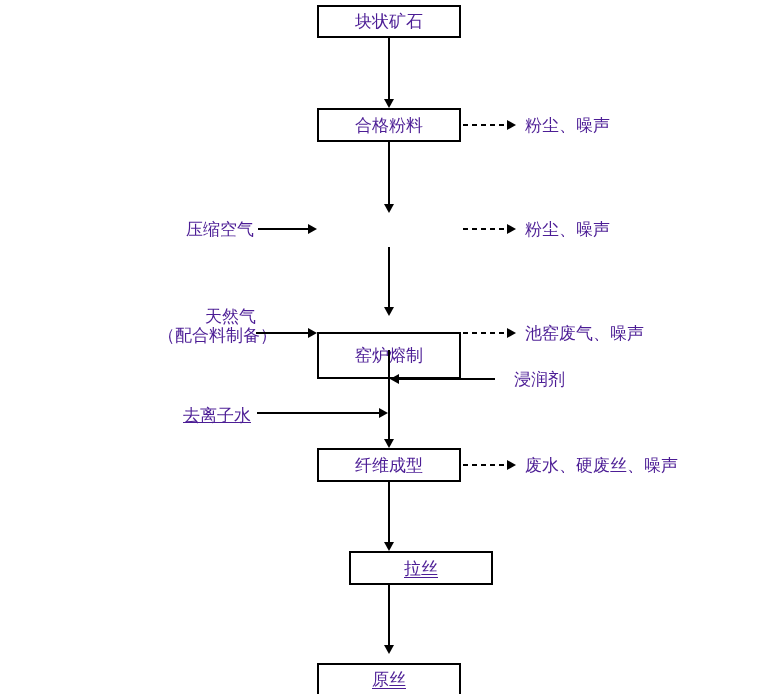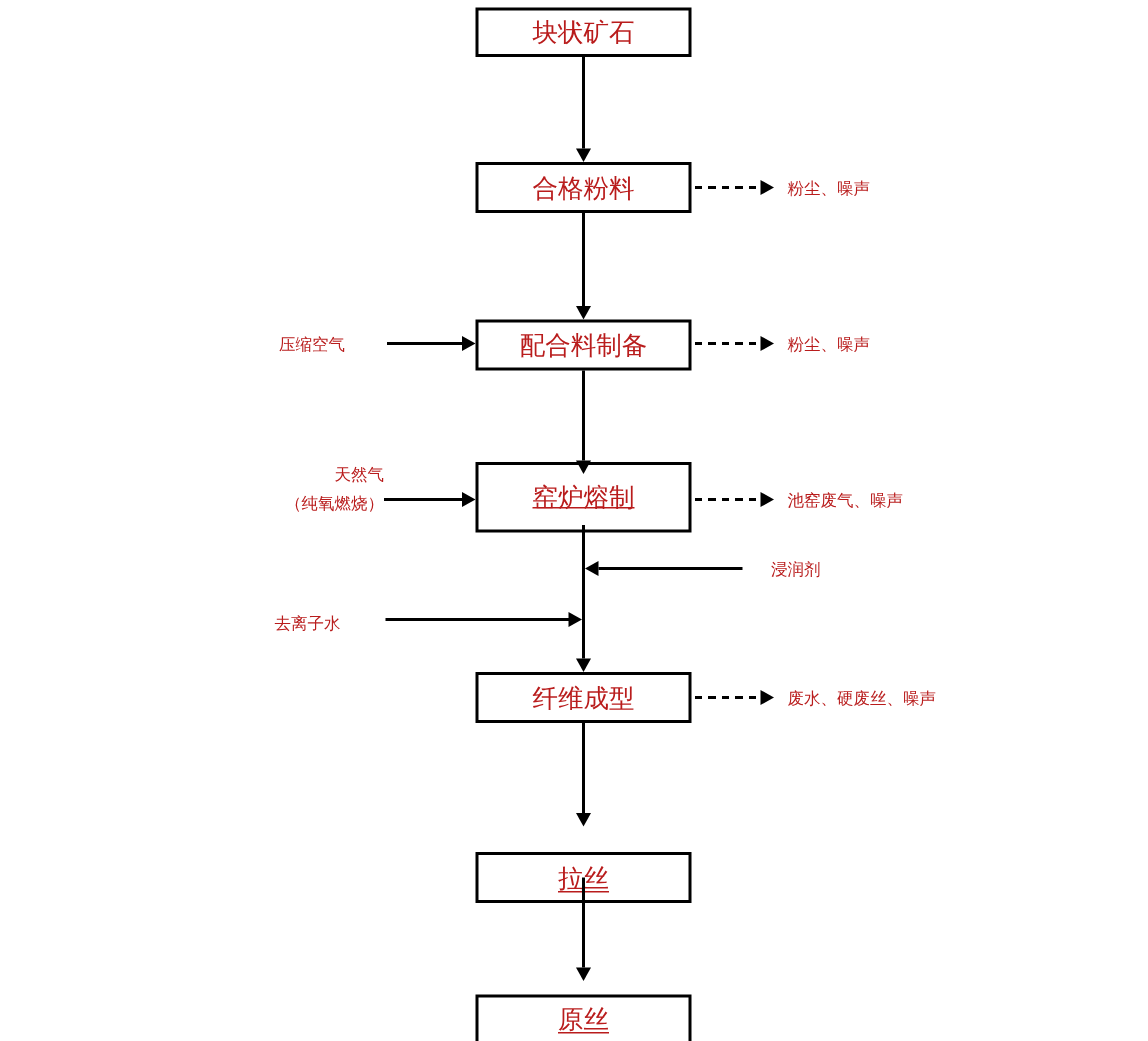--- a/index.html
+++ b/index.html
@@ -2,21 +2,21 @@
 <html><head>
 <meta charset="utf-8">
 <style>
   html, body { margin: 0; padding: 0; background: #ffffff; }
   #canvas {
     position: relative;
     width: 765px;
     height: 694px;
     background: #ffffff;
     font-family: "DejaVu Sans", "Liberation Sans", sans-serif;
-    color: #b91c1c;
+    color: #4c1d95;
     overflow: hidden;
   }
   .pbox {
     position: absolute;
     left: 317px;
     width: 144px;
     box-sizing: border-box;
     border: 2px solid #000000;
     background: #ffffff;
     display: flex;
@@ -58,47 +58,44 @@
   }
   .arr-left {
     position: absolute;
     width: 0; height: 0;
     border-top: 5px solid transparent;
     border-bottom: 5px solid transparent;
     border-right: 9px solid #000000;
   }
   .sidelabel {
     position: absolute;
-    font-size: 11px;
+    font-size: 17px;
     white-space: nowrap;
     line-height: 19px;
   }
   .centered { text-align: right; }
 </style>
 </head>
 <body>
 
 <div id="canvas">
 
   <div class="pbox" style="top:5px;height:33px;">
     <span class="lbl">块状矿石</span>
   </div>
   <div class="pbox" style="top:108px;height:34px;font-family:Liberation Serif, serif;">
     <span class="lbl">合格粉料</span>
   </div>
-  <div class="pbox" style="top:213px;height:34px;">
-    <span class="lbl">配合料制备</span>
-  </div>
-  <div class="pbox" style="top:308px;height:47px;text-decoration:underline;">
+  <div class="pbox" style="top:332px;height:47px;">
     <span class="lbl">窑炉熔制</span>
   </div>
   <div class="pbox" style="top:448px;height:34px;align-items:center;">
     <span class="lbl">纤维成型</span>
   </div>
-  <div class="pbox u" style="top:568px;height:34px;">
+  <div class="pbox u" style="top:551px;height:34px;margin-left:32px;">
     <span class="lbl">拉丝</span>
   </div>
   <div class="pbox u" style="top:634px;height:33px;margin-top:29px;">
     <span class="lbl">原丝</span>
   </div>
 
   <div class="vline" style="top:38px;height:61px;"></div>
   <div class="arr-down" style="left:384px;top:99px;"></div>
 
   <div class="vline" style="top:142px;height:62px;"></div>
@@ -115,30 +112,30 @@
 
   <div class="vline" style="top:585px;height:60px;"></div>
   <div class="arr-down" style="left:384px;top:645px;"></div>
 
   <div class="sidelabel" style="left:186px;top:220px;">压缩空气</div>
   <div class="hline" style="left:258px;top:228px;width:51px;"></div>
   <div class="arr-right" style="left:308px;top:224px;"></div>
 
   <div class="sidelabel centered" style="left:158px;top:307px;width:98px;">
     <div>天然气</div>
-    <div>（纯氧燃烧）</div>
+    <div>（配合料制备）</div>
   </div>
   <div class="hline" style="left:256px;top:332px;width:53px;"></div>
   <div class="arr-right" style="left:308px;top:328px;"></div>
 
   <div class="sidelabel" style="left:514px;top:370px;">浸润剂</div>
   <div class="arr-left" style="left:390px;top:374px;"></div>
   <div class="hline" style="left:399px;top:378px;width:96px;"></div>
 
-  <div class="sidelabel" style="left:183px;top:406px;">去离子水</div>
+  <div class="sidelabel" style="left:183px;top:406px;text-decoration:underline;">去离子水</div>
   <div class="hline" style="left:257px;top:412px;width:123px;"></div>
   <div class="arr-right" style="left:379px;top:408px;"></div>
 
   <div class="dashline" style="left:463px;top:124px;width:44px;"></div>
   <div class="arr-right" style="left:507px;top:120px;"></div>
   <div class="sidelabel" style="left:525px;top:116px;">粉尘、噪声</div>
 
   <div class="dashline" style="left:463px;top:228px;width:44px;"></div>
   <div class="arr-right" style="left:507px;top:224px;"></div>
   <div class="sidelabel" style="left:525px;top:220px;">粉尘、噪声</div>

